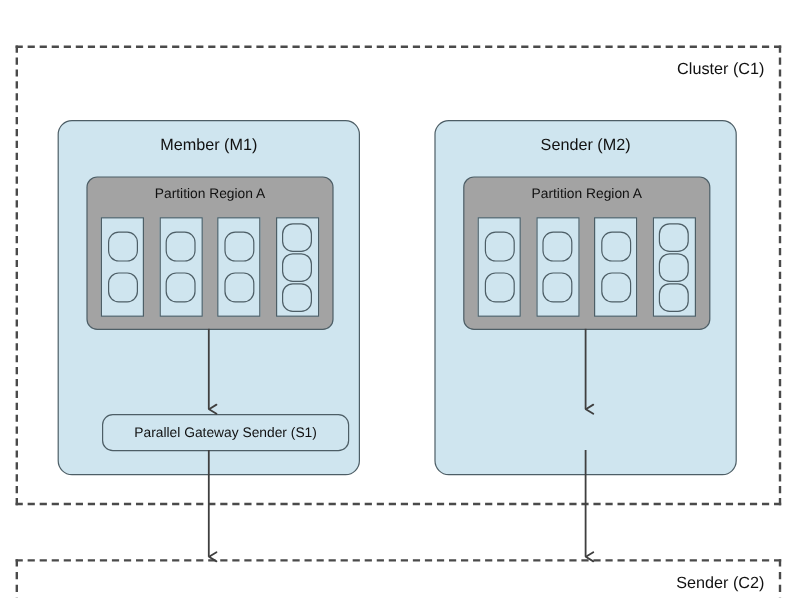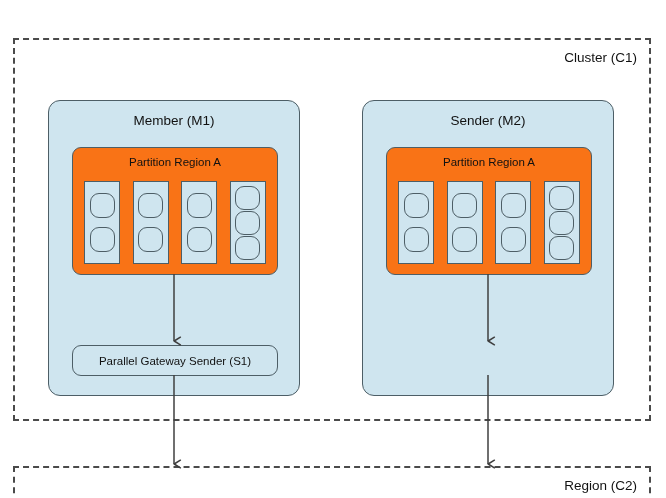--- a/index.html
+++ b/index.html
@@ -21,62 +21,62 @@
   .member{position:absolute;box-sizing:border-box;
           background:#cfe5ef;border:1.6px solid #4d5e66;
           border-radius:12px;}
   #member-m1{left:48px;top:76px;width:252px;height:296px;padding-left:12px;}
   #member-m2{left:362px;top:76px;width:252px;height:296px;}
   .member-title{position:absolute;left:0;right:0;top:12px;
                 text-align:center;font-size:13.5px;color:#111;}
 
   
   .region{position:absolute;left:23px;top:46px;width:206px;height:128px;
-          box-sizing:border-box;background:#f97316;
+          box-sizing:border-box;background:#a3a3a3;
           border:1.6px solid #4d5e66;border-radius:9px;}
   .region-title{position:absolute;left:0;right:0;top:8px;
                 text-align:center;font-size:11.5px;color:#111;}
 
   
   .buckets{position:absolute;left:11px;top:33px;right:11px;
            display:flex;justify-content:space-between;align-items:flex-start;}
   .bucket{box-sizing:border-box;width:36px;height:83px;
           background:#cfe5ef;border:1.6px solid #4d5e66;
           display:flex;flex-direction:column;align-items:center;
           justify-content:center;}
   .bucket.tight{justify-content:flex-start;padding-top:4px;}
   .entry{box-sizing:border-box;width:25px;height:25px;
          border:1.6px solid #4d5e66;border-radius:9px;
          background:#cfe5ef;}
   .bucket .entry + .entry{margin-top:9px;}
   .bucket.tight .entry{height:24px;}
   .bucket.tight .entry + .entry{margin-top:1px;}
 
   
-  .sender{position:absolute;left:23px;top:244px;width:206px;height:31px;
+  .sender{position:absolute;left:36px;top:244px;width:206px;height:31px;
           box-sizing:border-box;background:#cfe5ef;
           border:1.6px solid #4d5e66;border-radius:9px;
           display:flex;align-items:center;justify-content:center;}
   .sender-label{font-size:11.5px;color:#111;white-space:nowrap;}
 
   
   .arrows{position:absolute;left:0;top:0;width:666px;height:498px;
           pointer-events:none;}
 </style>
 </head>
 <body>
 
 <div class="stage">
 
   <div class="cluster" id="cluster-c1">
     <div class="cluster-label">Cluster (C1)</div>
   </div>
 
   <div class="cluster" id="cluster-c2">
-    <div class="cluster-label">Region (C2)</div>
+    <div class="cluster-label">Sender (C2)</div>
   </div>
 
   <div class="member" id="member-m1">
     <div class="member-title">Member (M1)</div>
 
     <div class="region">
       <div class="region-title">Partition Region A</div>
       <div class="buckets">
         <div class="bucket">
           <div class="entry"></div>

